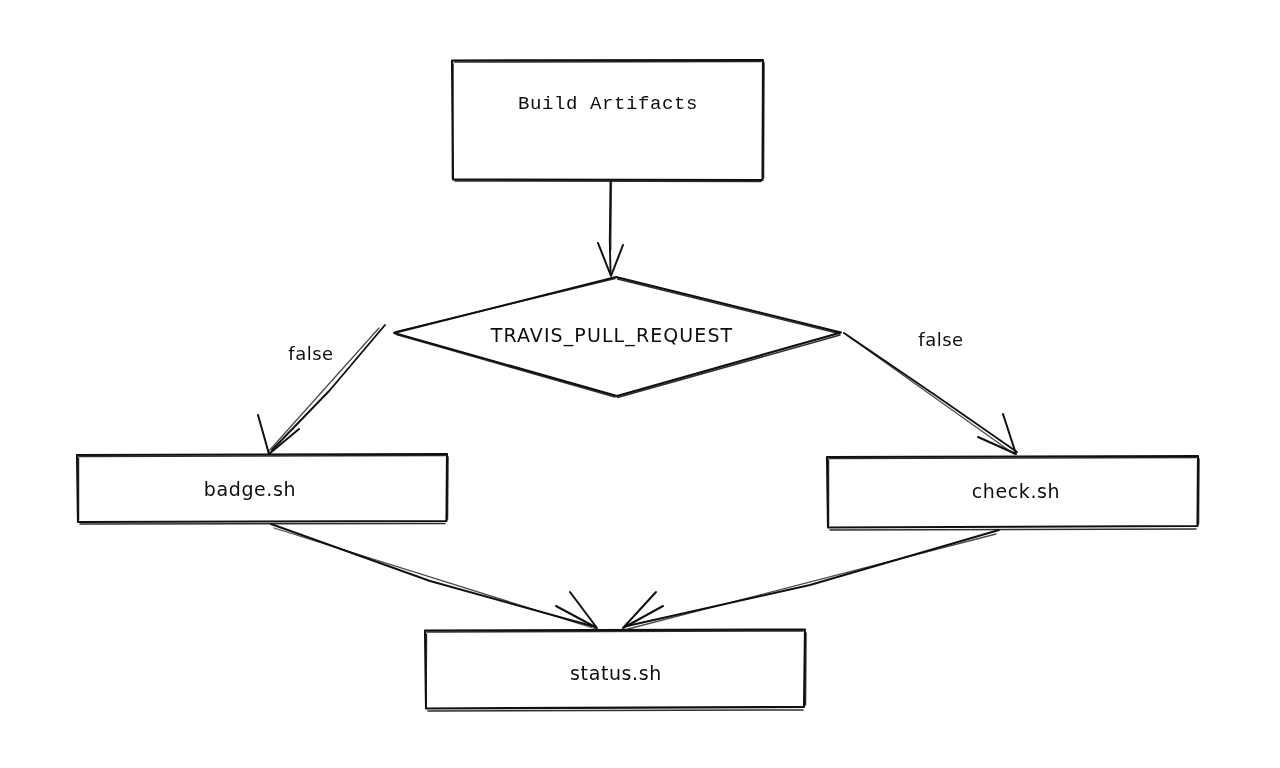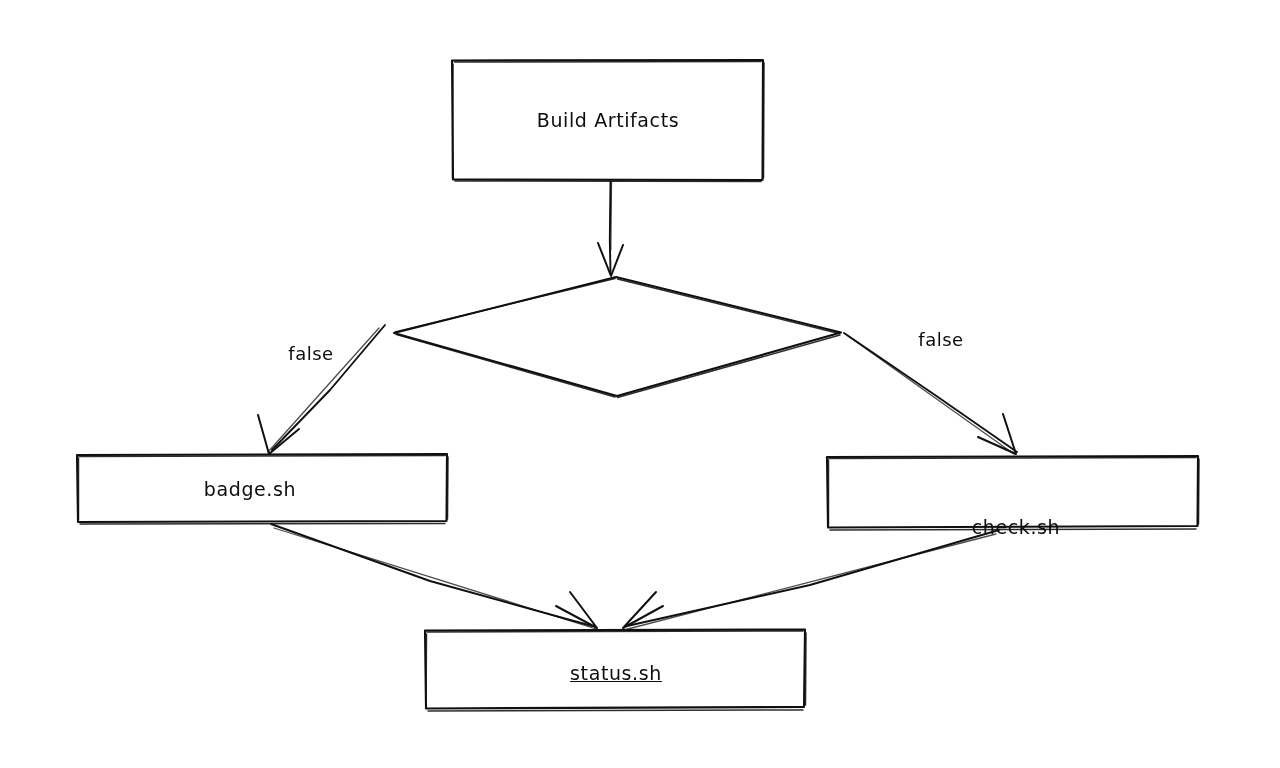--- a/index.html
+++ b/index.html
@@ -152,26 +152,27 @@
     </g>
 
     <g>
       <path class="node-shape" d="M 425 630.5 L 805 629.5 L 804 707 L 426 708.5 Z"></path>
       <path class="node-shape-2" d="M 427 632 L 803 631 M 806 633 L 805.5 705
            M 803 710 L 428 711 M 426 706 L 426.5 634"></path>
     </g>
 
   </svg>
 
-  <div class="node-label label-box" style="left:608px; top:120px;">Build Artifacts</div>
+  <div class="node-label label-box" style="left:608px; top:104px;font-family:Liberation Mono, monospace;">Build Artifacts</div>
 
+  <div class="node-label label-diamond" style="left:612px; top:335px;">TRAVIS_PULL_REQUEST</div>
 
   <div class="node-label label-box" style="left:250px; top:489px;">badge.sh</div>
 
-  <div class="node-label label-box" style="left:1016px; top:491px;margin-top:36px;">check.sh</div>
+  <div class="node-label label-box" style="left:1016px; top:491px;">check.sh</div>
 
-  <div class="node-label label-box" style="left:616px; top:673px;text-decoration:underline;">status.sh</div>
+  <div class="node-label label-box" style="left:616px; top:673px;">status.sh</div>
 
   <div class="edge-label" style="left:311px; top:353px;">false</div>
 
   <div class="edge-label" style="left:941px; top:339px;">false</div>
 
 </div>
 
 </body></html>

